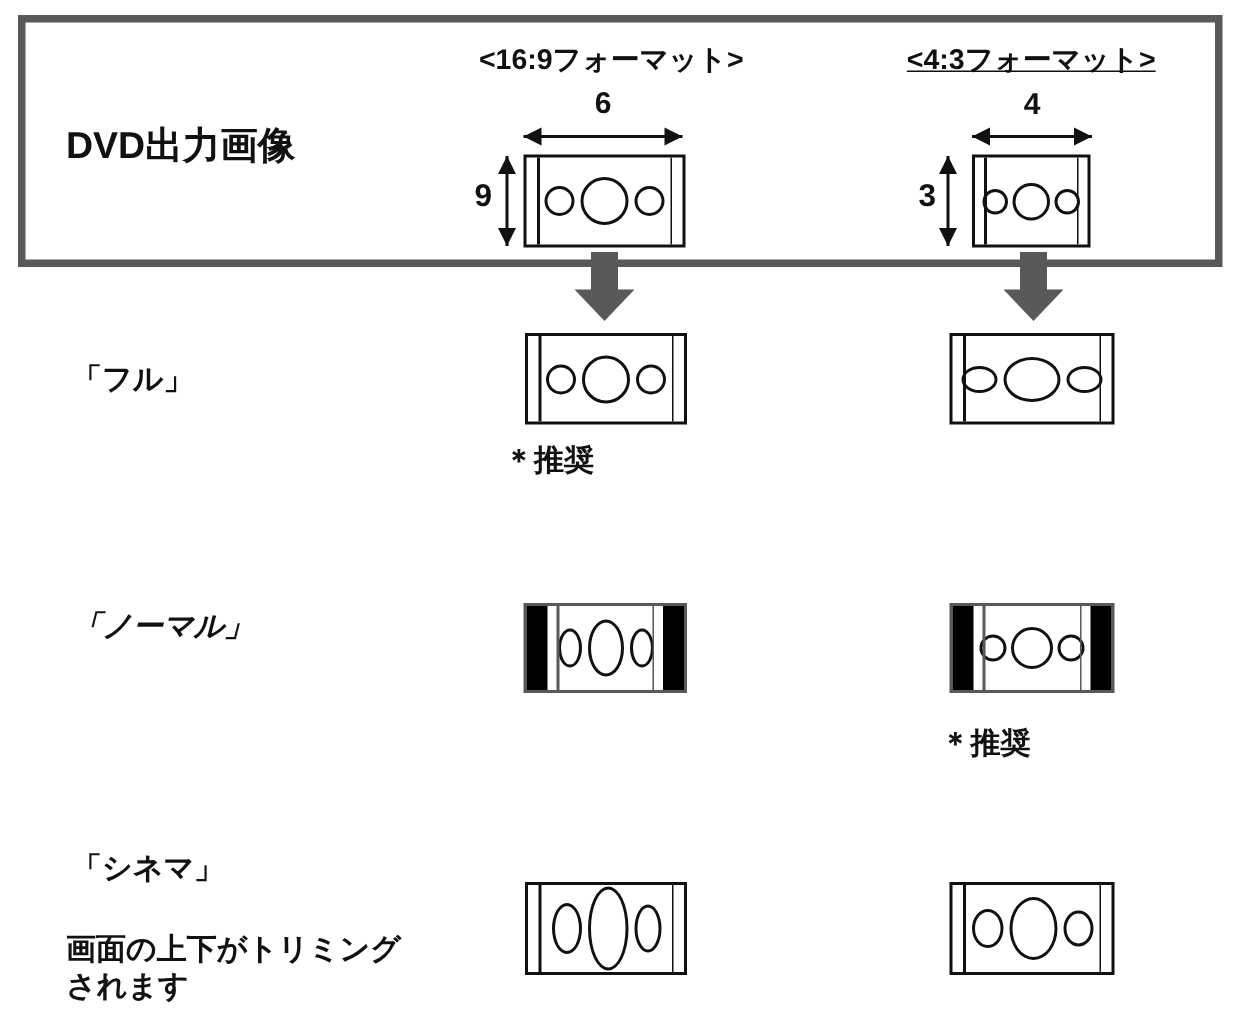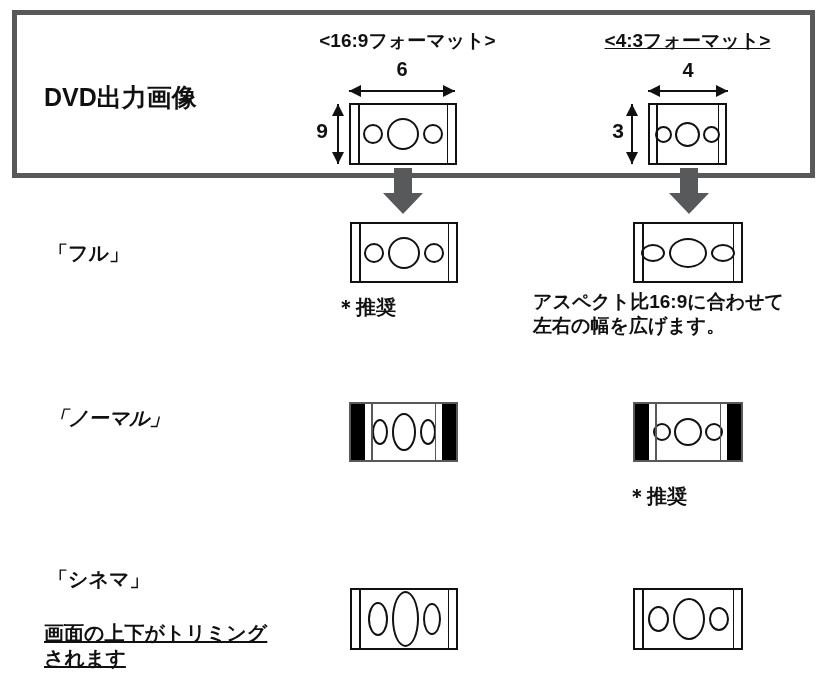--- a/index.html
+++ b/index.html
@@ -59,21 +59,21 @@
   .h169-label{left:300px;top:118px;width:28px;font-size:21px;}
   .w43-label{left:638px;top:58px;width:100px;font-size:20px;}
   .h43-label{left:596px;top:118px;width:28px;font-size:21px;}
   .row-label-full{left:48px;top:241px;font-size:20px;}
   .row-label-normal{left:48px;top:406px;font-size:20px;font-style:italic;}
   .row-label-cinema{left:48px;top:567px;font-size:20px;}
   .note-full-left{left:336px;top:295px;font-size:20px;}
   .note-full-right{left:533px;top:290px;font-size:19px;line-height:24px;}
   .note-normal-left{left:267px;top:482px;font-size:19px;line-height:24px;}
   .note-normal-right{left:627px;top:484px;font-size:20px;}
-  .note-cinema{left:44px;top:621px;font-size:20px;line-height:25px;text-decoration:underline;}
+  .note-cinema{left:44px;top:621px;font-size:20px;line-height:25px;}
 </style>
 </head>
 <body>
 
 <div class="page">
 
   <div class="src-box"></div>
   <div class="t dvd-label">DVD出力画像</div>
 
   <div class="t center fmt169-title">&lt;16:9フォーマット&gt;</div>
@@ -118,22 +118,20 @@
     <span class="dot" style="width:20px;height:20px;"></span>
   </div>
   <div class="screen" style="left:633px;top:222px;width:110px;height:61px;">
     <i class="edge l"></i>
     <i class="edge r"></i>
     <span class="dot" style="width:24px;height:18px;"></span>
     <span class="dot" style="width:38px;height:30px;"></span>
     <span class="dot" style="width:24px;height:18px;"></span>
   </div>
   <div class="t note-full-left">＊推奨</div>
-  <div class="t note-full-right">アスペクト比16:9に合わせて
-左右の幅を広げます。</div>
 
   <div class="t row-label-normal">「ノーマル」</div>
   <div class="screen gray" style="left:349px;top:402px;width:109px;height:60px;">
     <i class="bar l"></i>
     <i class="bar r"></i>
     <i class="edge" style="left:20px;"></i>
     <i class="edge" style="right:20px;"></i>
     <span class="dot" style="width:16px;height:26px;"></span>
     <span class="dot" style="width:24px;height:38px;"></span>
     <span class="dot" style="width:16px;height:26px;"></span>

